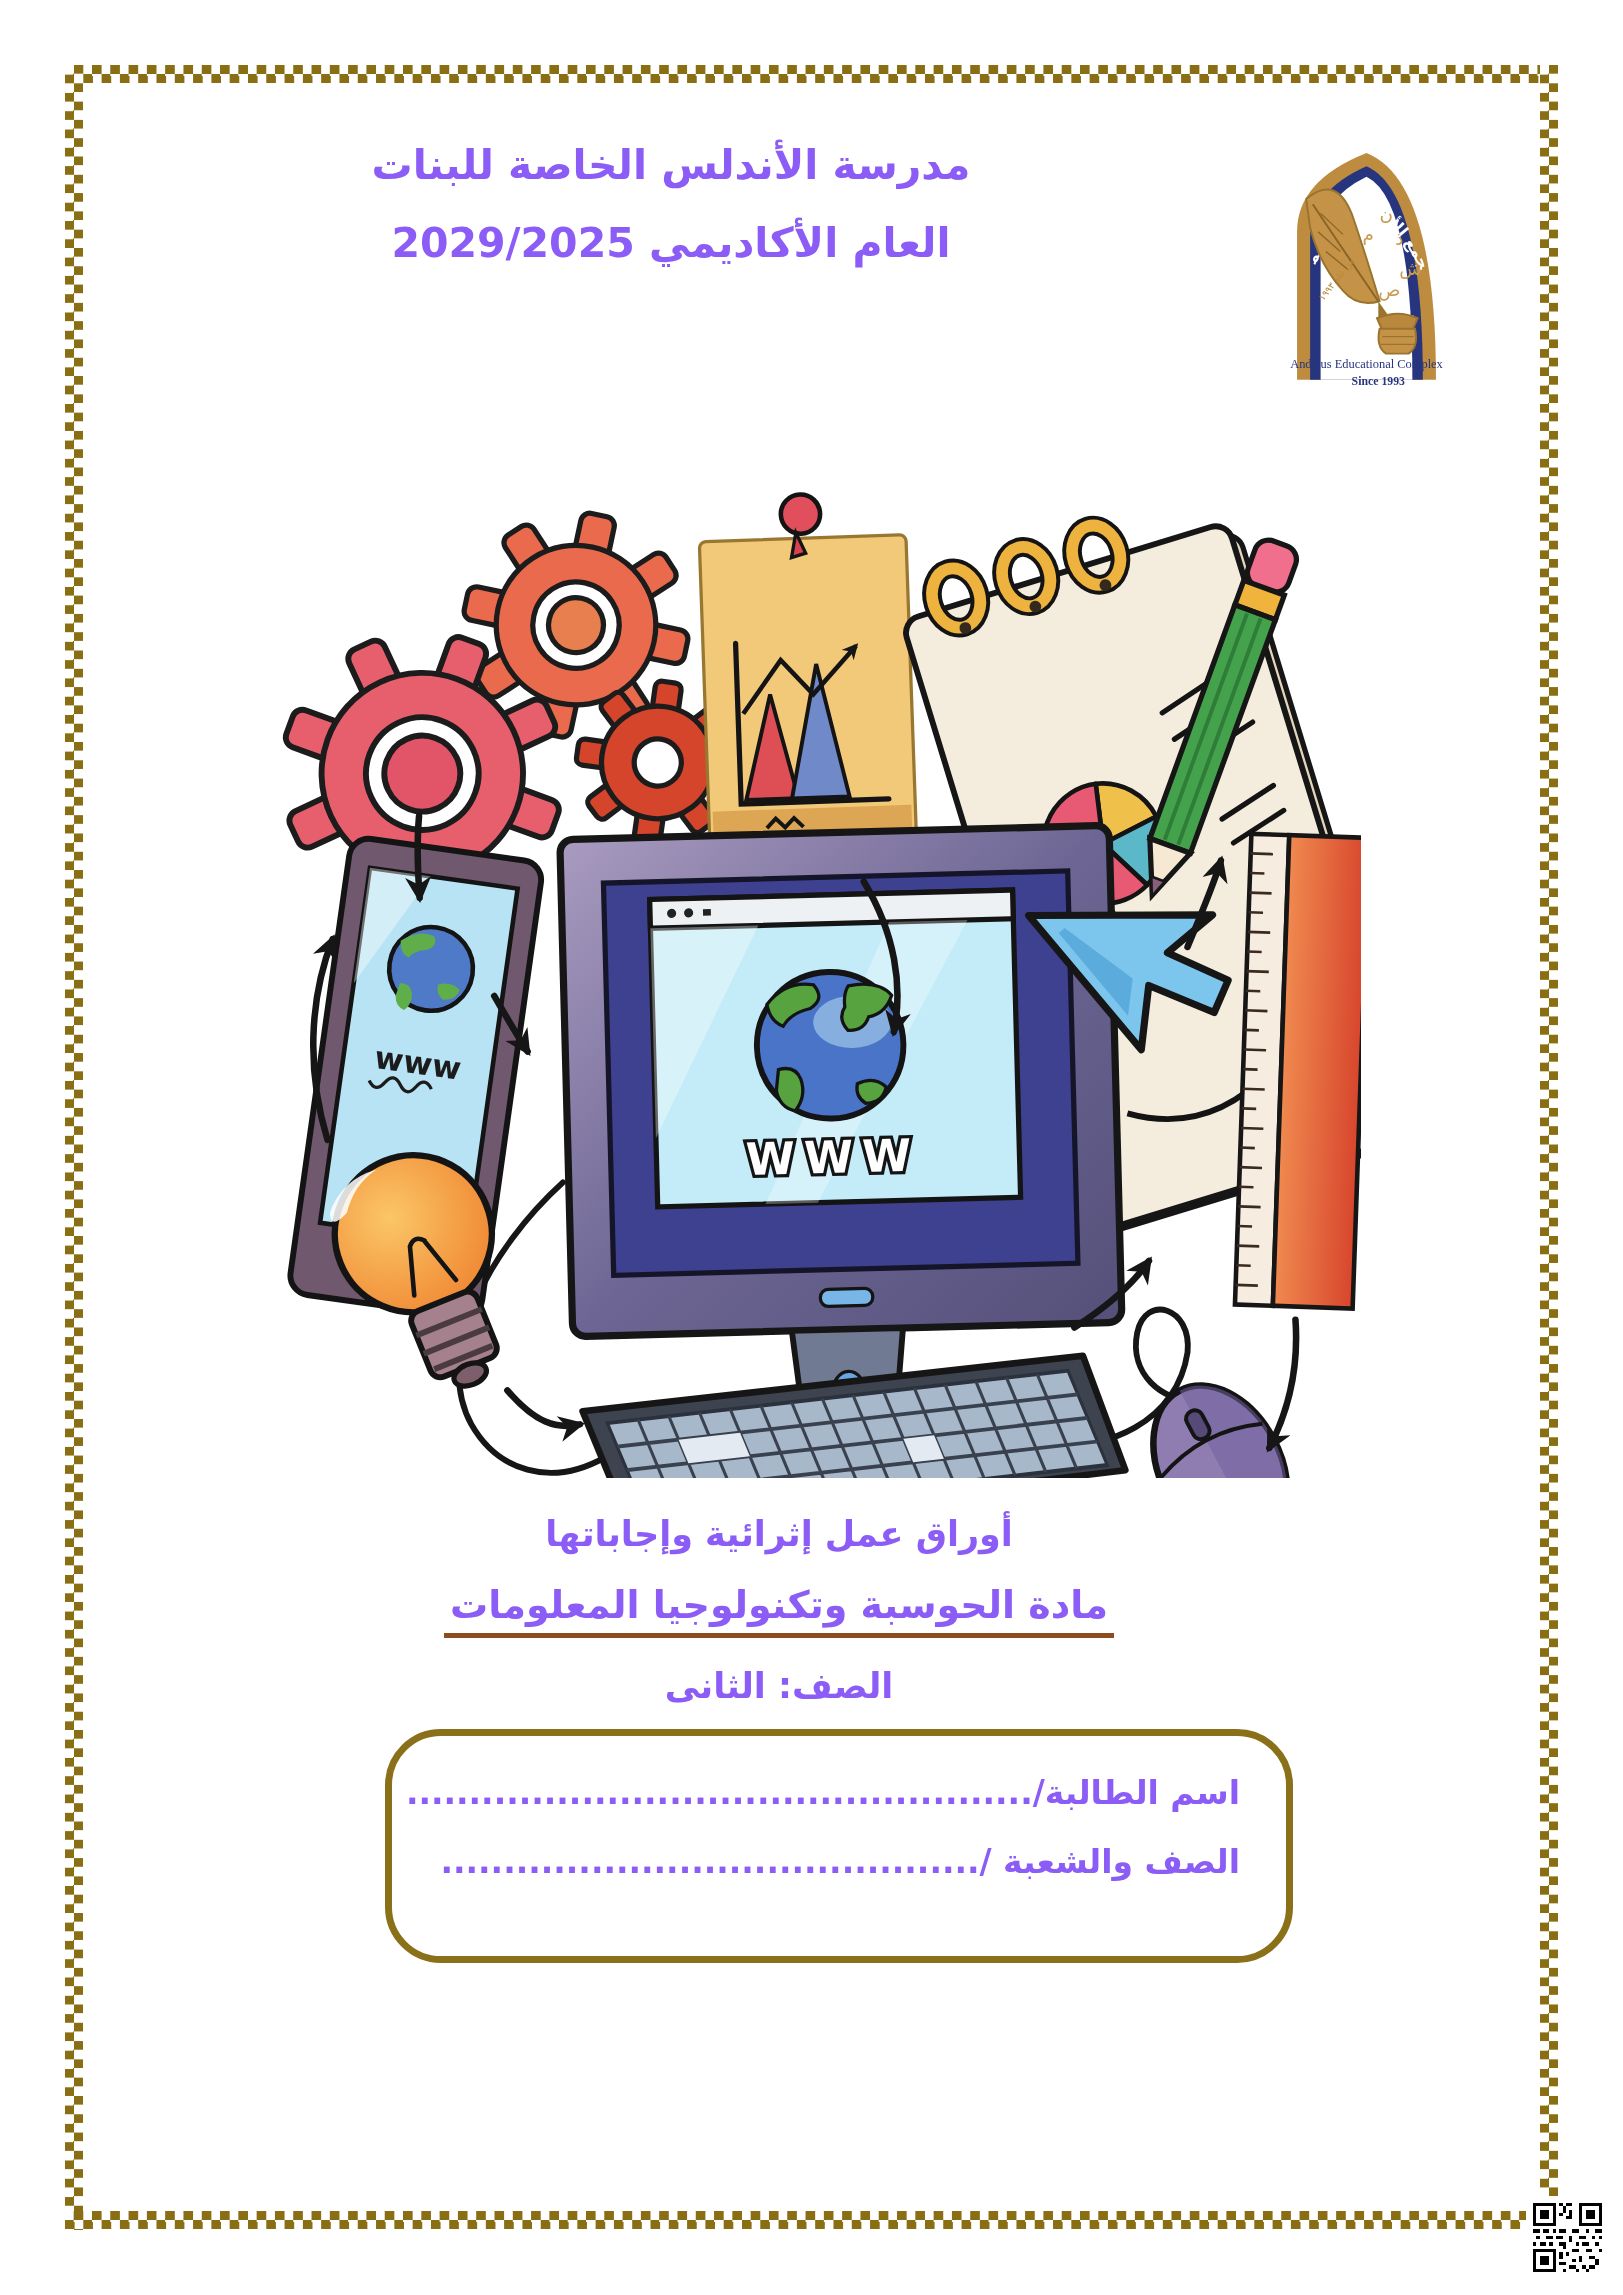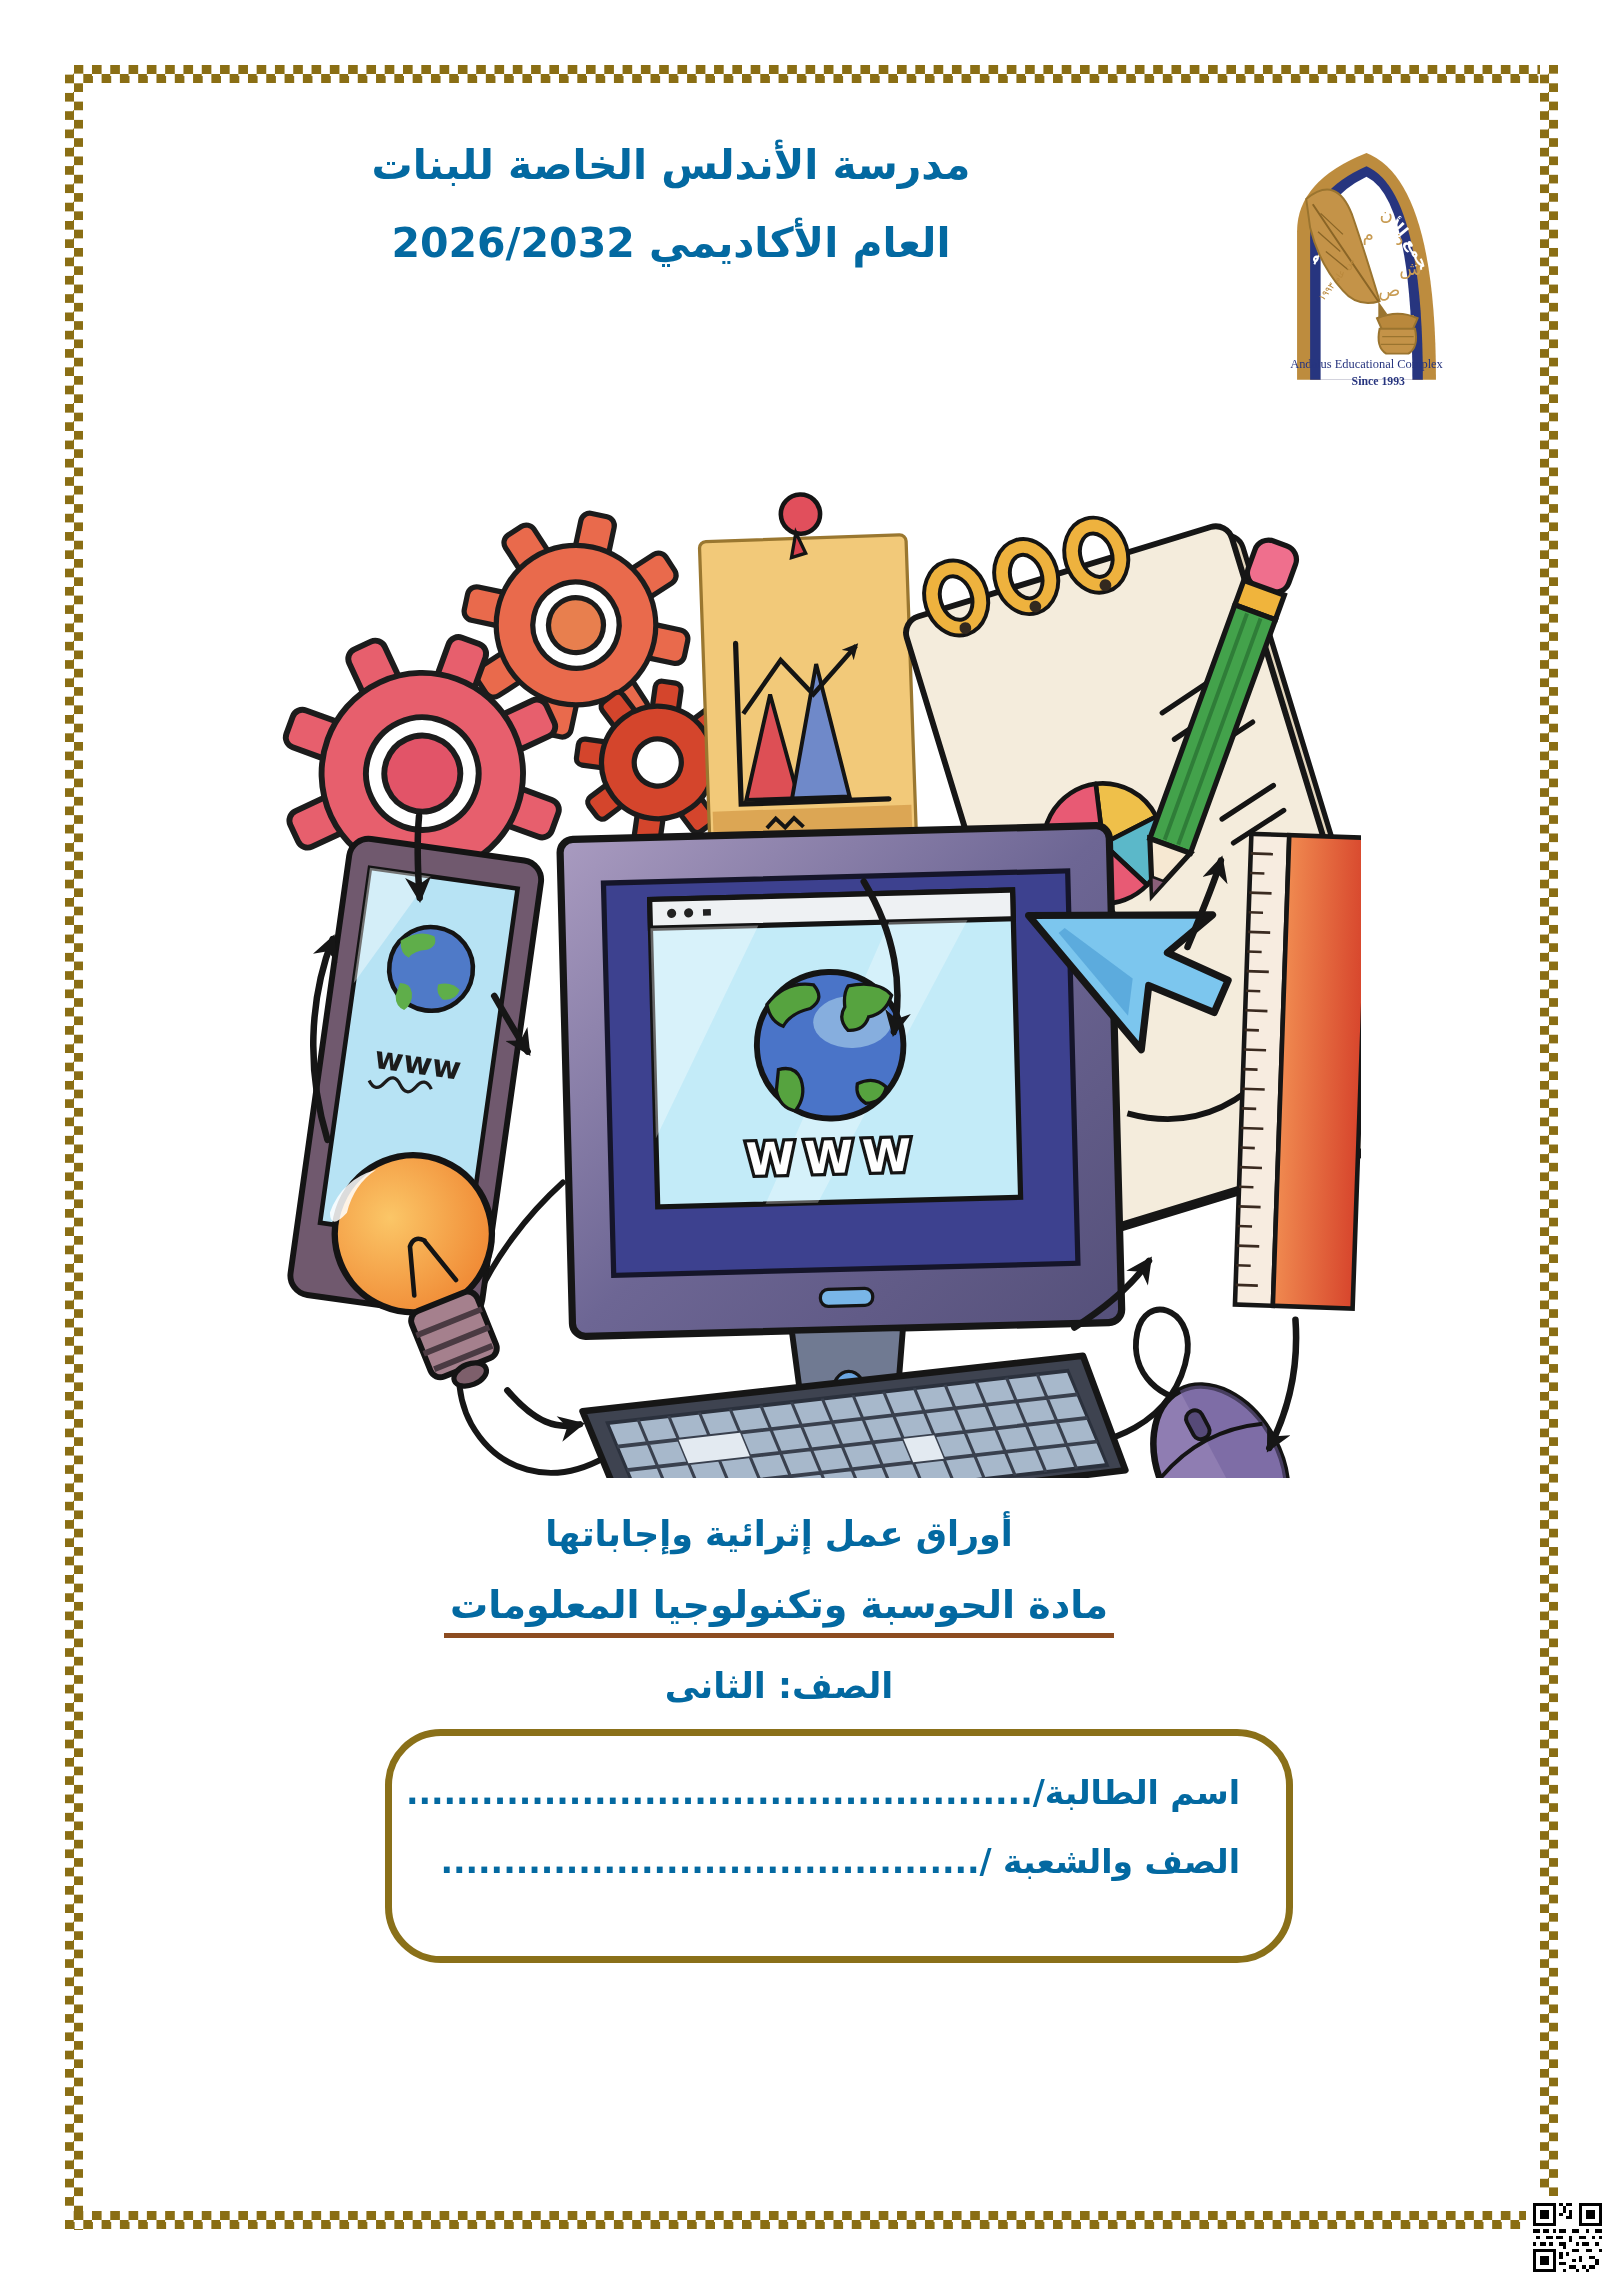--- a/index.html
+++ b/index.html
@@ -1,21 +1,21 @@
 <!DOCTYPE html>
 <html lang="ar" style="font-size:10.5px"><head>
 <meta charset="utf-8">
 <style>
   html,body{margin:0;padding:0;background:#ffffff;}
   body{width:1623px;height:2295px;position:relative;overflow:hidden;
        font-family:"Liberation Sans",sans-serif;}
   .checker{position:absolute;
     background:conic-gradient(#8a6e14 0 90deg,#ffffff 0 180deg,#8a6e14 0 270deg,#ffffff 0 360deg);
     background-size:18.3px 18.3px;}
-  .arabic{direction:rtl;color:#0369a1;font-family:"DejaVu Sans",sans-serif;}
+  .arabic{direction:rtl;color:#8b5cf6;font-family:"DejaVu Sans",sans-serif;}
   .header-block{position:absolute;left:298px;top:145px;width:746px;text-align:center;
     font-weight:700;font-size:41px;line-height:1.0;}
   .header-block .hline{margin-bottom:37px;}
   .logo-wrap{position:absolute;left:1280px;top:136px;width:173px;height:257px;}
   .illu-wrap{position:absolute;left:275px;top:476px;width:1086px;height:1002px;}
   .subtitle-block{position:absolute;left:0;top:1517px;width:1558px;text-align:center;
     font-weight:700;line-height:1.0;}
   .sub1{font-size:35px;margin-bottom:34px;}
   .sub2{font-size:38px;margin-bottom:31px;}
   .sub2 .u{display:inline-block;border-bottom:5.9px solid #8d4c20;padding:0 6.5px 9.2px;}
@@ -32,21 +32,21 @@
 </head>
 <body>
 
 <div class="checker" style="left:65px;top:65px;width:1493px;height:18.3px;"></div>
 <div class="checker" style="left:65px;top:65px;width:18.3px;height:2165px;"></div>
 <div class="checker" style="left:1540px;top:65px;width:18.3px;height:2131px;"></div>
 <div class="checker" style="left:65px;top:2211px;width:1461px;height:18.3px;"></div>
 
 <div class="arabic header-block">
   <div class="hline">مدرسة الأندلس الخاصة للبنات</div>
-  <div class="hline">العام الأكاديمي 2026/2032</div>
+  <div class="hline">العام الأكاديمي 2029/2025</div>
 </div>
 
 <div class="logo-wrap">
 <svg width="173" height="257" viewBox="0 0 264 392">
   <g>
     <path d="M26,372 L26,146 Q26,68 132,26 Q238,68 238,372 Z" fill="#bd8c3e"></path>
     <path d="M46,372 L46,154 Q46,84 132,46 Q218,84 218,372 Z" fill="#27357f"></path>
     <path d="M62,372 L62,160 Q62,96 132,62 Q202,96 202,372 Z" fill="#ffffff"></path>
   </g>
   <defs>

